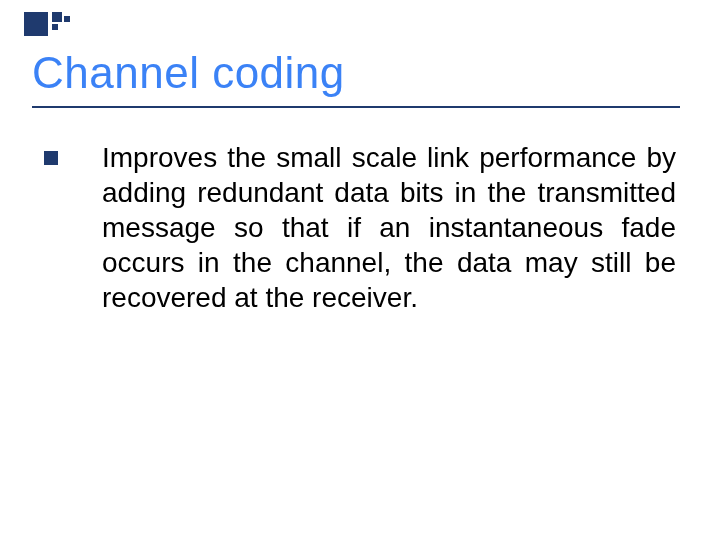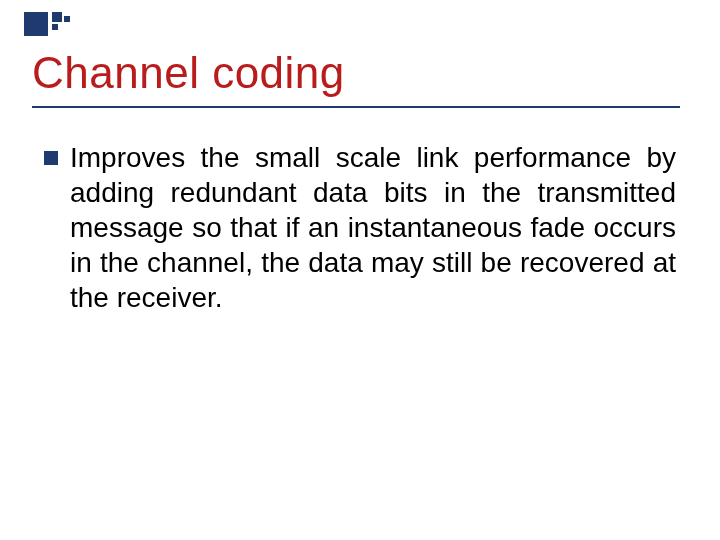--- a/index.html
+++ b/index.html
@@ -39,21 +39,21 @@
       width: 6px;
       height: 6px;
       margin-top: 4px;
     }
     .title {
       position: absolute;
       top: 48px;
       left: 32px;
       font-size: 44px;
       font-weight: normal;
-      color: #b91c1c;
+      color: #3b82f6;
       letter-spacing: 0.5px;
     }
     .underline {
       position: absolute;
       top: 106px;
       left: 32px;
       right: 40px;
       height: 2px;
       background: #1f3a6e;
     }
@@ -75,20 +75,21 @@
       flex-shrink: 0;
       margin-top: 11px;
       margin-right: 12px;
     }
     .bullet-text {
       font-size: 28px;
       line-height: 1.25;
       color: #000;
       text-align: justify;
       flex: 1;
+      margin-left: 32px;
     }
   </style>
 </head>
 <body>
 
 <div class="decoration">
   <div class="deco-square sq-large"></div>
   <div style="display:flex;flex-direction:column;gap:2px;">
     <div style="display:flex;gap:2px;">
       <div class="deco-square sq-small"></div>

